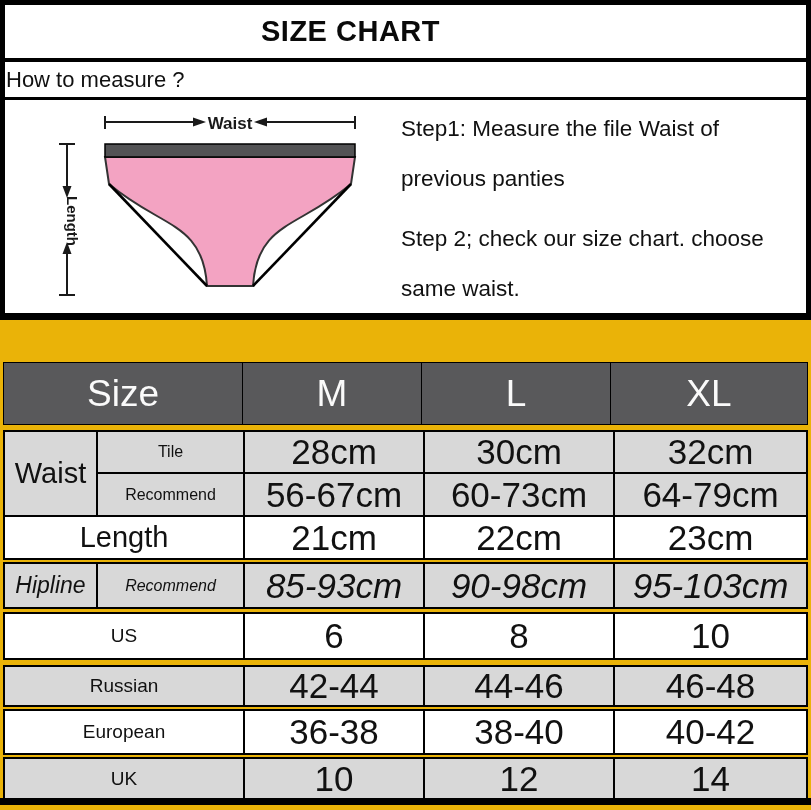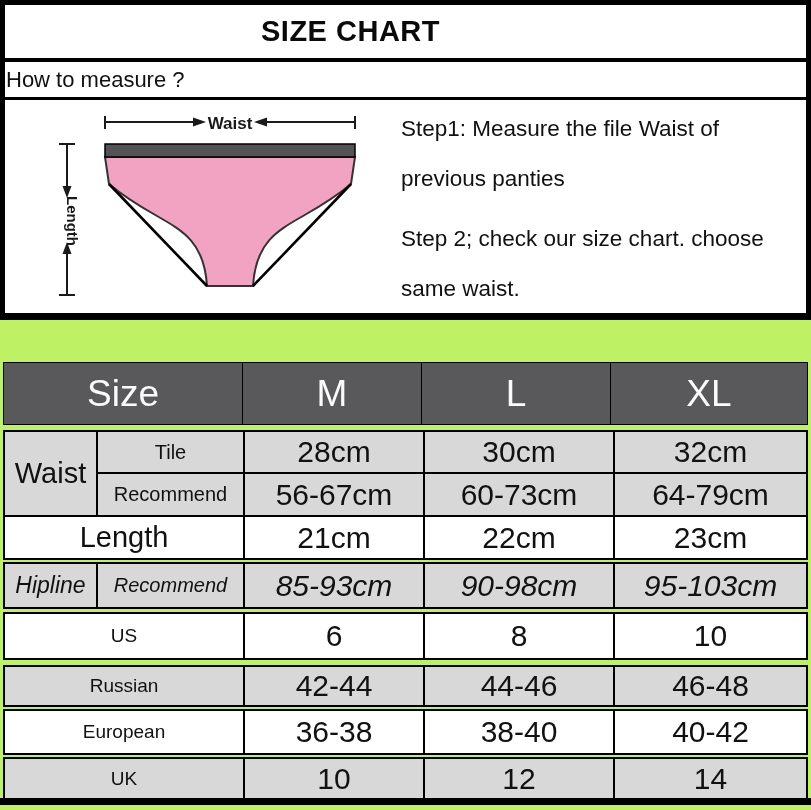--- a/index.html
+++ b/index.html
@@ -1,17 +1,17 @@
 <!DOCTYPE html>
 <html><head>
 <meta charset="utf-8">
 <style>
   * { margin:0; padding:0; box-sizing:border-box; }
   body { background:#fff; font-family:"Liberation Sans", sans-serif; color:#111; }
-  .page { position:relative; width:811px; height:810px; background:#bef264; overflow:hidden; }
+  .page { position:relative; width:811px; height:810px; background:#eab308; overflow:hidden; }
 
   
   .top-frame { position:absolute; top:0; left:0; width:811px; height:313px;
                border:5px solid #000; border-bottom:none; background:#fff; }
   .title-bar { height:57px; border-bottom:4px solid #000; display:flex;
                align-items:center; justify-content:center; }
   .title-text { font-size:29px; font-weight:bold; letter-spacing:0.5px;
                 position:relative; left:-55px; color:#0a0a0a; }
   .measure-bar { height:38px; border-bottom:3px solid #000; display:flex;
                  align-items:center; padding-left:1px; font-size:22px; }
@@ -33,25 +33,25 @@
   .t-header .cell { background:#59595b; color:#fafafa; font-size:37px; }
   .blk { grid-template-columns:91px 145px 178px 188px 1fr; gap:2px; border:2px solid #000; }
   .blk-a { margin-top:5px; grid-template-rows:40px 41px 41px; }
   .blk-b { margin-top:2px; grid-template-rows:43px;font-style:italic; }
   .blk-c { margin-top:3px; grid-template-rows:44px; }
   .blk-d { margin-top:5px; grid-template-rows:38px; }
   .blk-e { margin-top:2px; grid-template-rows:42px; }
   .blk-f { margin-top:2px; grid-template-rows:40px; }
   .cell { display:flex; align-items:center; justify-content:center; background:#fff; }
   .gray .cell, .cell.gray { background:#d8d8d8; }
-  .v { font-size:30px; }
+  .v { font-size:35px; }
   .lbl-big { font-size:29px; }
   .lbl-med { font-size:19px; }
   .lbl-hip { font-size:23px; }
-  .lbl-sm { font-size:20px; }
+  .lbl-sm { font-size:16px; }
   .span-rows { grid-row:1/3; grid-column:1; }
   .span-cols { grid-column:1/3; }
 </style>
 </head>
 <body>
 
 <div class="page">
 
   <div class="top-frame">
 

